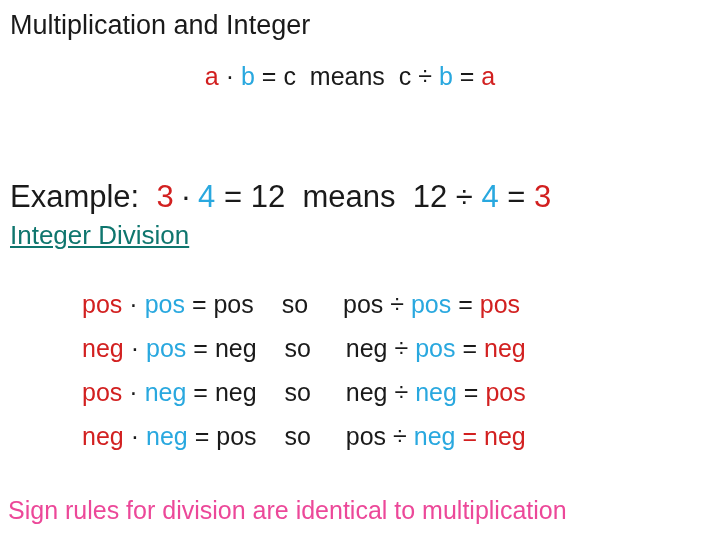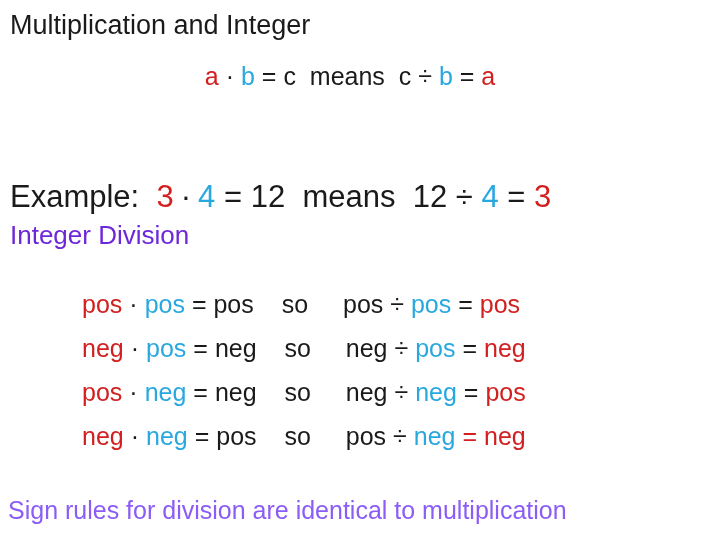--- a/index.html
+++ b/index.html
@@ -57,22 +57,23 @@
     margin-top: 48px;
   }
 
   
   .section-heading {
     position: absolute;
     left: 10px;
     top: 219px;
     font-size: 26px;
     line-height: 33px;
-    color: #6d28d9;
-    white-space: nowrap;
+    color: #0f766e;
+    white-space: nowrap;
+    text-decoration: underline;
   }
 
   
   .rules-block {
     position: absolute;
     left: 82px;
     top: 282px;
     font-size: 25px;
   }
   .rule-row {
@@ -92,21 +93,21 @@
   .op { color: #1a1a1a; }
   .sp-wide { display: inline-block; width: 7px; }
 
   
   .closing-line {
     position: absolute;
     left: 8px;
     top: 494px;
     font-size: 25px;
     line-height: 32px;
-    color: #8b5cf6;
+    color: #ec4899;
     white-space: nowrap;
   }
 </style>
 </head>
 <body>
 
 <div id="slide">
 
   <div class="slide-title">Multiplication and Integer</div>
 

